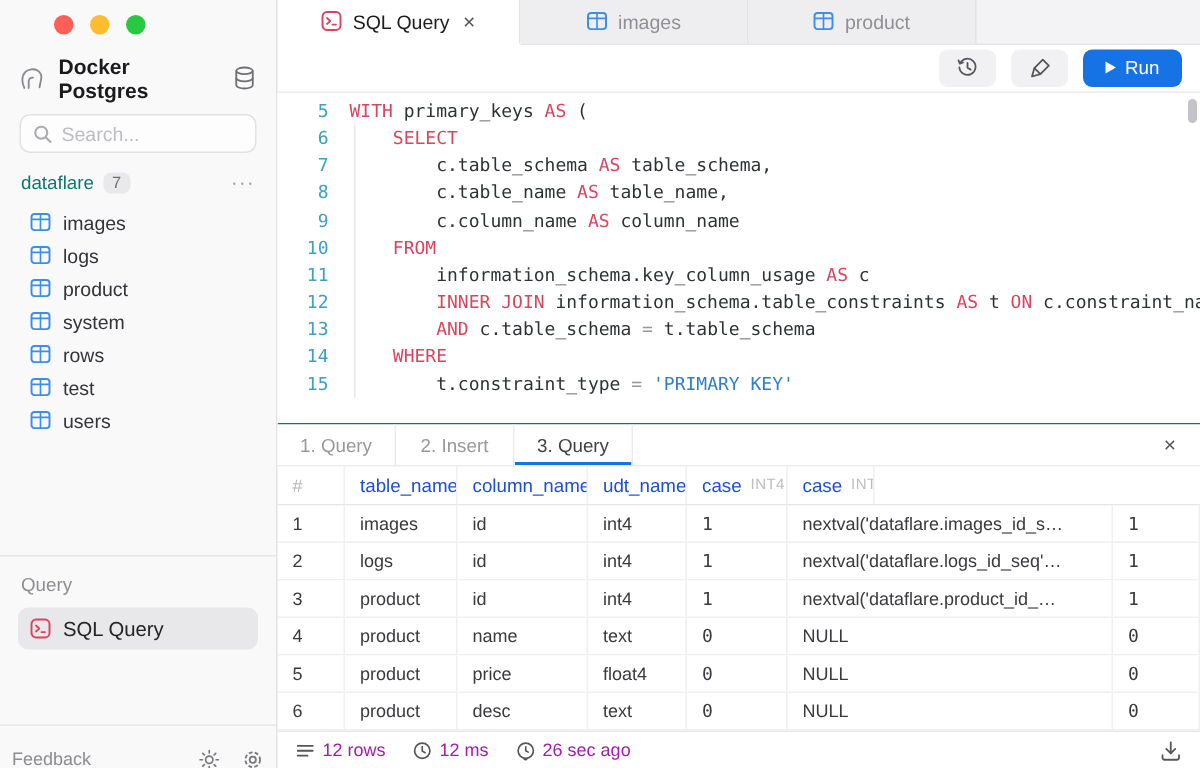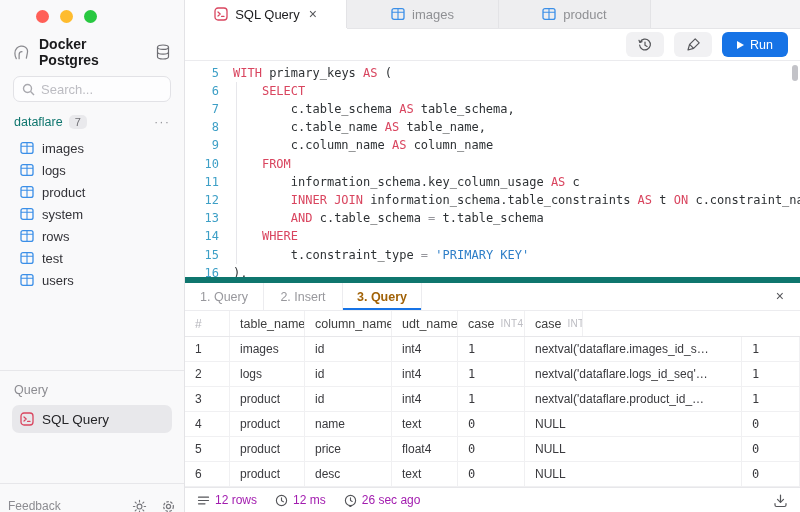--- a/index.html
+++ b/index.html
@@ -46,28 +46,28 @@
   .code-line { display:flex; height:18.2px; line-height:18.2px; white-space:pre; font-family:"DejaVu Sans Mono", monospace; font-size:12px; }
   .ln { width:34px; text-align:right; color:#3d9fc6; flex:0 0 34px; margin-right:14px; }
   .code { color:#2e3235; }
   .tk-kw { color:#d9455f; }
   .tk-str { color:#2f7fc8; }
   .tk-op { color:#96969c; }
   .indent-guide { position:absolute; left:51px; top:21px; width:1px; height:182px; background:#e7e7eb; }
   .scroll-handle { position:absolute; right:2px; top:4px; width:6px; height:16px; border-radius:3px; background:#c3c3c8; }
 
   
-  .results { display:flex; flex-direction:column; border-top:6px solid #0f766e; flex:1; }
+  .results { display:flex; flex-direction:column; border-top:1px solid #0f766e; flex:1; }
   .rtabs { position:relative; display:flex; height:28px; border-bottom:1px solid #ececef; background:#fff; }
   .rtab { display:flex; align-items:center; justify-content:center; width:79px; font-size:12.5px; color:#98989d; border-right:1px solid #ececef; cursor:default; }
-  .rtab.active { color:#a16207; font-weight:bold; box-shadow:inset 0 -2px 0 #1673e6; }
+  .rtab.active { color:#404040; font-weight:normal; box-shadow:inset 0 -2px 0 #1673e6; }
   .rtabs .close { position:absolute; right:16px; top:5px; font-size:14px; color:#55565a; }
   .rhead { display:flex; height:26px; border-bottom:1px solid #e7e7ea; align-items:center; }
   .rcell { padding:0 10px; overflow:hidden; white-space:nowrap; border-right:1px solid #f0f0f2; height:100%; display:flex; align-items:center; gap:6px; flex:0 0 auto; }
-  .rhead .cname { font-size:12.5px; color:#404040; }
+  .rhead .cname { font-size:12.5px; color:#1d4ed8; }
   .rhead .ctype { font-size:10px; color:#bcbcc2; letter-spacing:.3px; }
   .rhead .cidx-h { color:#b6b6bc; font-size:12px; }
   .rbody { }
   .rrow { display:flex; height:25px; border-bottom:1px solid #f0f0f2; align-items:center; background:#fff; }
   .rrow .rcell { font-size:12px; color:#3a3a3e; }
   .cidx { color:#a3a3a8; }
   .cnum { color:#2f7fc8; font-family:"DejaVu Sans Mono", monospace; font-size:11.5px; }
   .cnull { color:#c9c9cf; }
   .statusbar { margin-top:auto; height:25px; border-top:1px solid #e7e7ea; display:flex; align-items:center; gap:18px; padding:0 12px; background:#fff; }
   .stat { display:flex; align-items:flex-end; gap:5px; font-size:12px; color:#a21caf; }
@@ -280,21 +280,20 @@
           <div class="code-line"><span class="ln">6</span><span class="code"><span>    </span><span class="tk-kw">SELECT</span></span></div>
           <div class="code-line"><span class="ln">7</span><span class="code"><span>        c.table_schema </span><span class="tk-kw">AS</span><span> table_schema,</span></span></div>
           <div class="code-line"><span class="ln">8</span><span class="code"><span>        c.table_name </span><span class="tk-kw">AS</span><span> table_name,</span></span></div>
           <div class="code-line"><span class="ln">9</span><span class="code"><span>        c.column_name </span><span class="tk-kw">AS</span><span> column_name</span></span></div>
           <div class="code-line"><span class="ln">10</span><span class="code"><span>    </span><span class="tk-kw">FROM</span></span></div>
           <div class="code-line"><span class="ln">11</span><span class="code"><span>        information_schema.key_column_usage </span><span class="tk-kw">AS</span><span> c</span></span></div>
           <div class="code-line"><span class="ln">12</span><span class="code"><span>        </span><span class="tk-kw">INNER JOIN</span><span> information_schema.table_constraints </span><span class="tk-kw">AS</span><span> t </span><span class="tk-kw">ON</span><span> c.constraint_name </span></span></div>
           <div class="code-line"><span class="ln">13</span><span class="code"><span>        </span><span class="tk-kw">AND</span><span> c.table_schema </span><span class="tk-op">=</span><span> t.table_schema</span></span></div>
           <div class="code-line"><span class="ln">14</span><span class="code"><span>    </span><span class="tk-kw">WHERE</span></span></div>
           <div class="code-line"><span class="ln">15</span><span class="code"><span>        t.constraint_type </span><span class="tk-op">=</span><span> </span><span class="tk-str">'PRIMARY KEY'</span></span></div>
-          <div class="code-line"><span class="ln">16</span><span class="code"><span>),</span></span></div>
         </div>
       <div class="scroll-handle"></div>
     </div>
 
     <div class="results">
       <div class="rtabs" id="results-tabs">
           <div class="rtab">1. Query</div>
           <div class="rtab">2. Insert</div>
           <div class="rtab active">3. Query</div>
           <span class="close">×</span>

